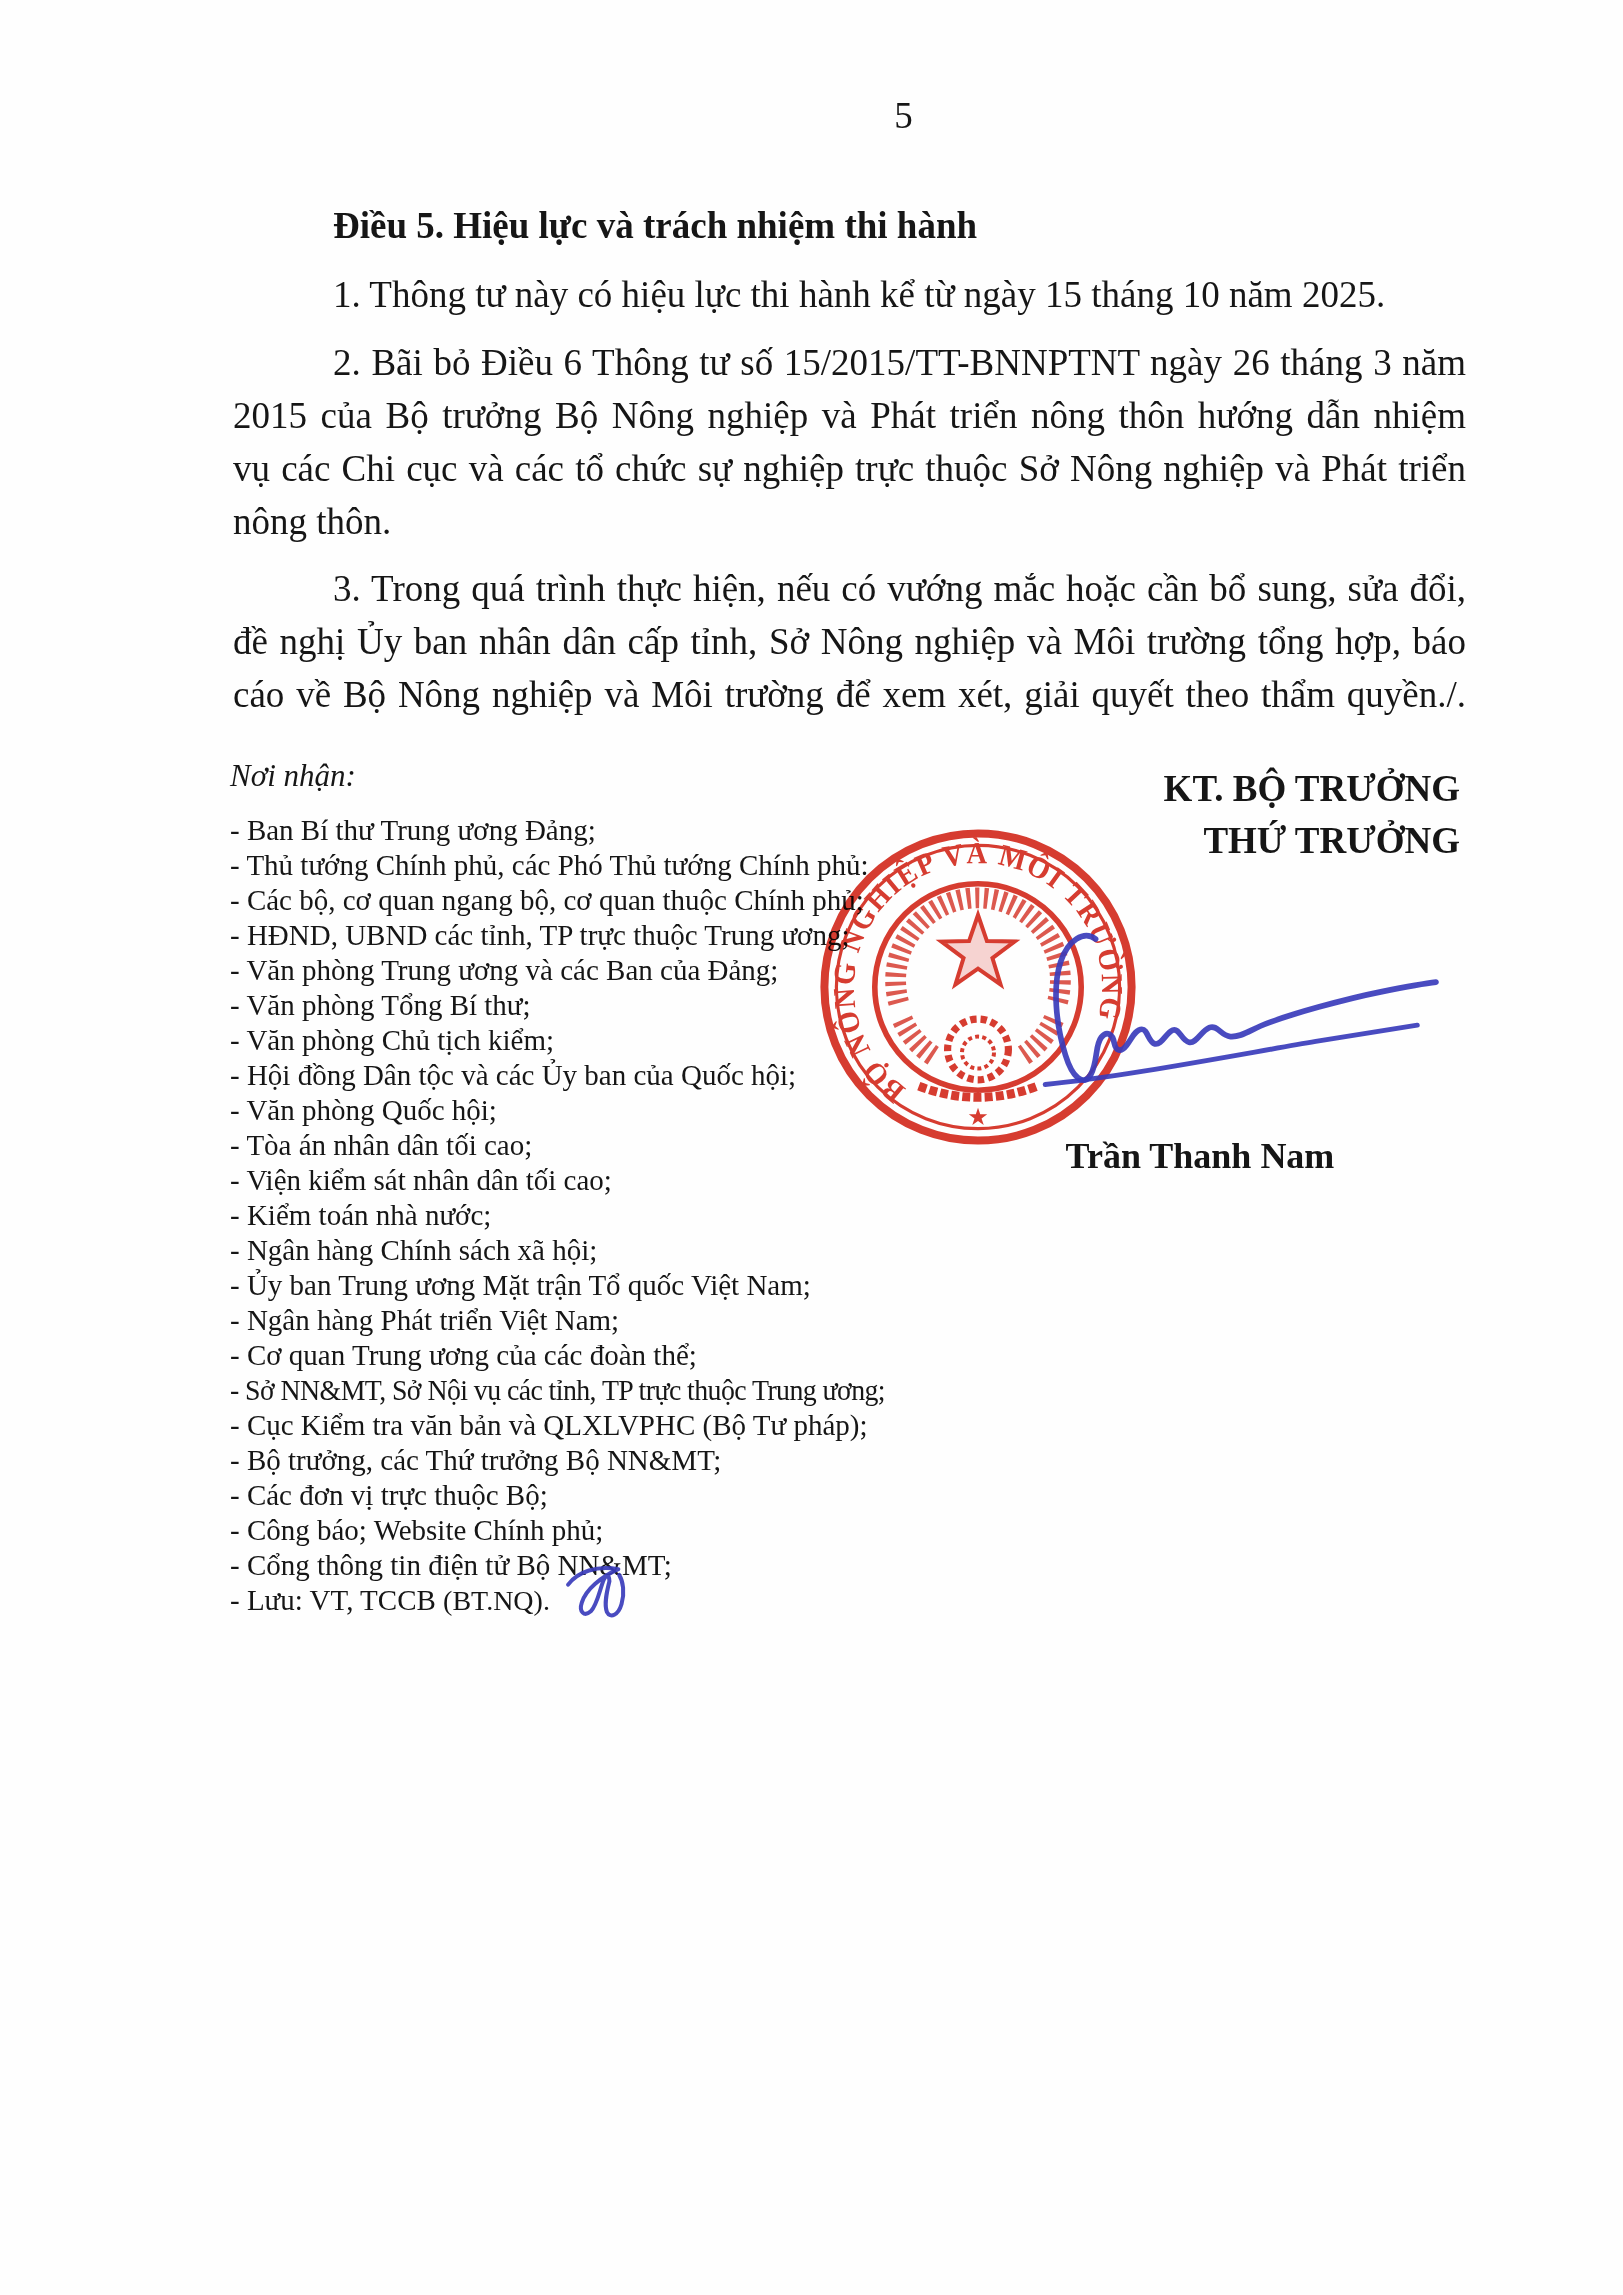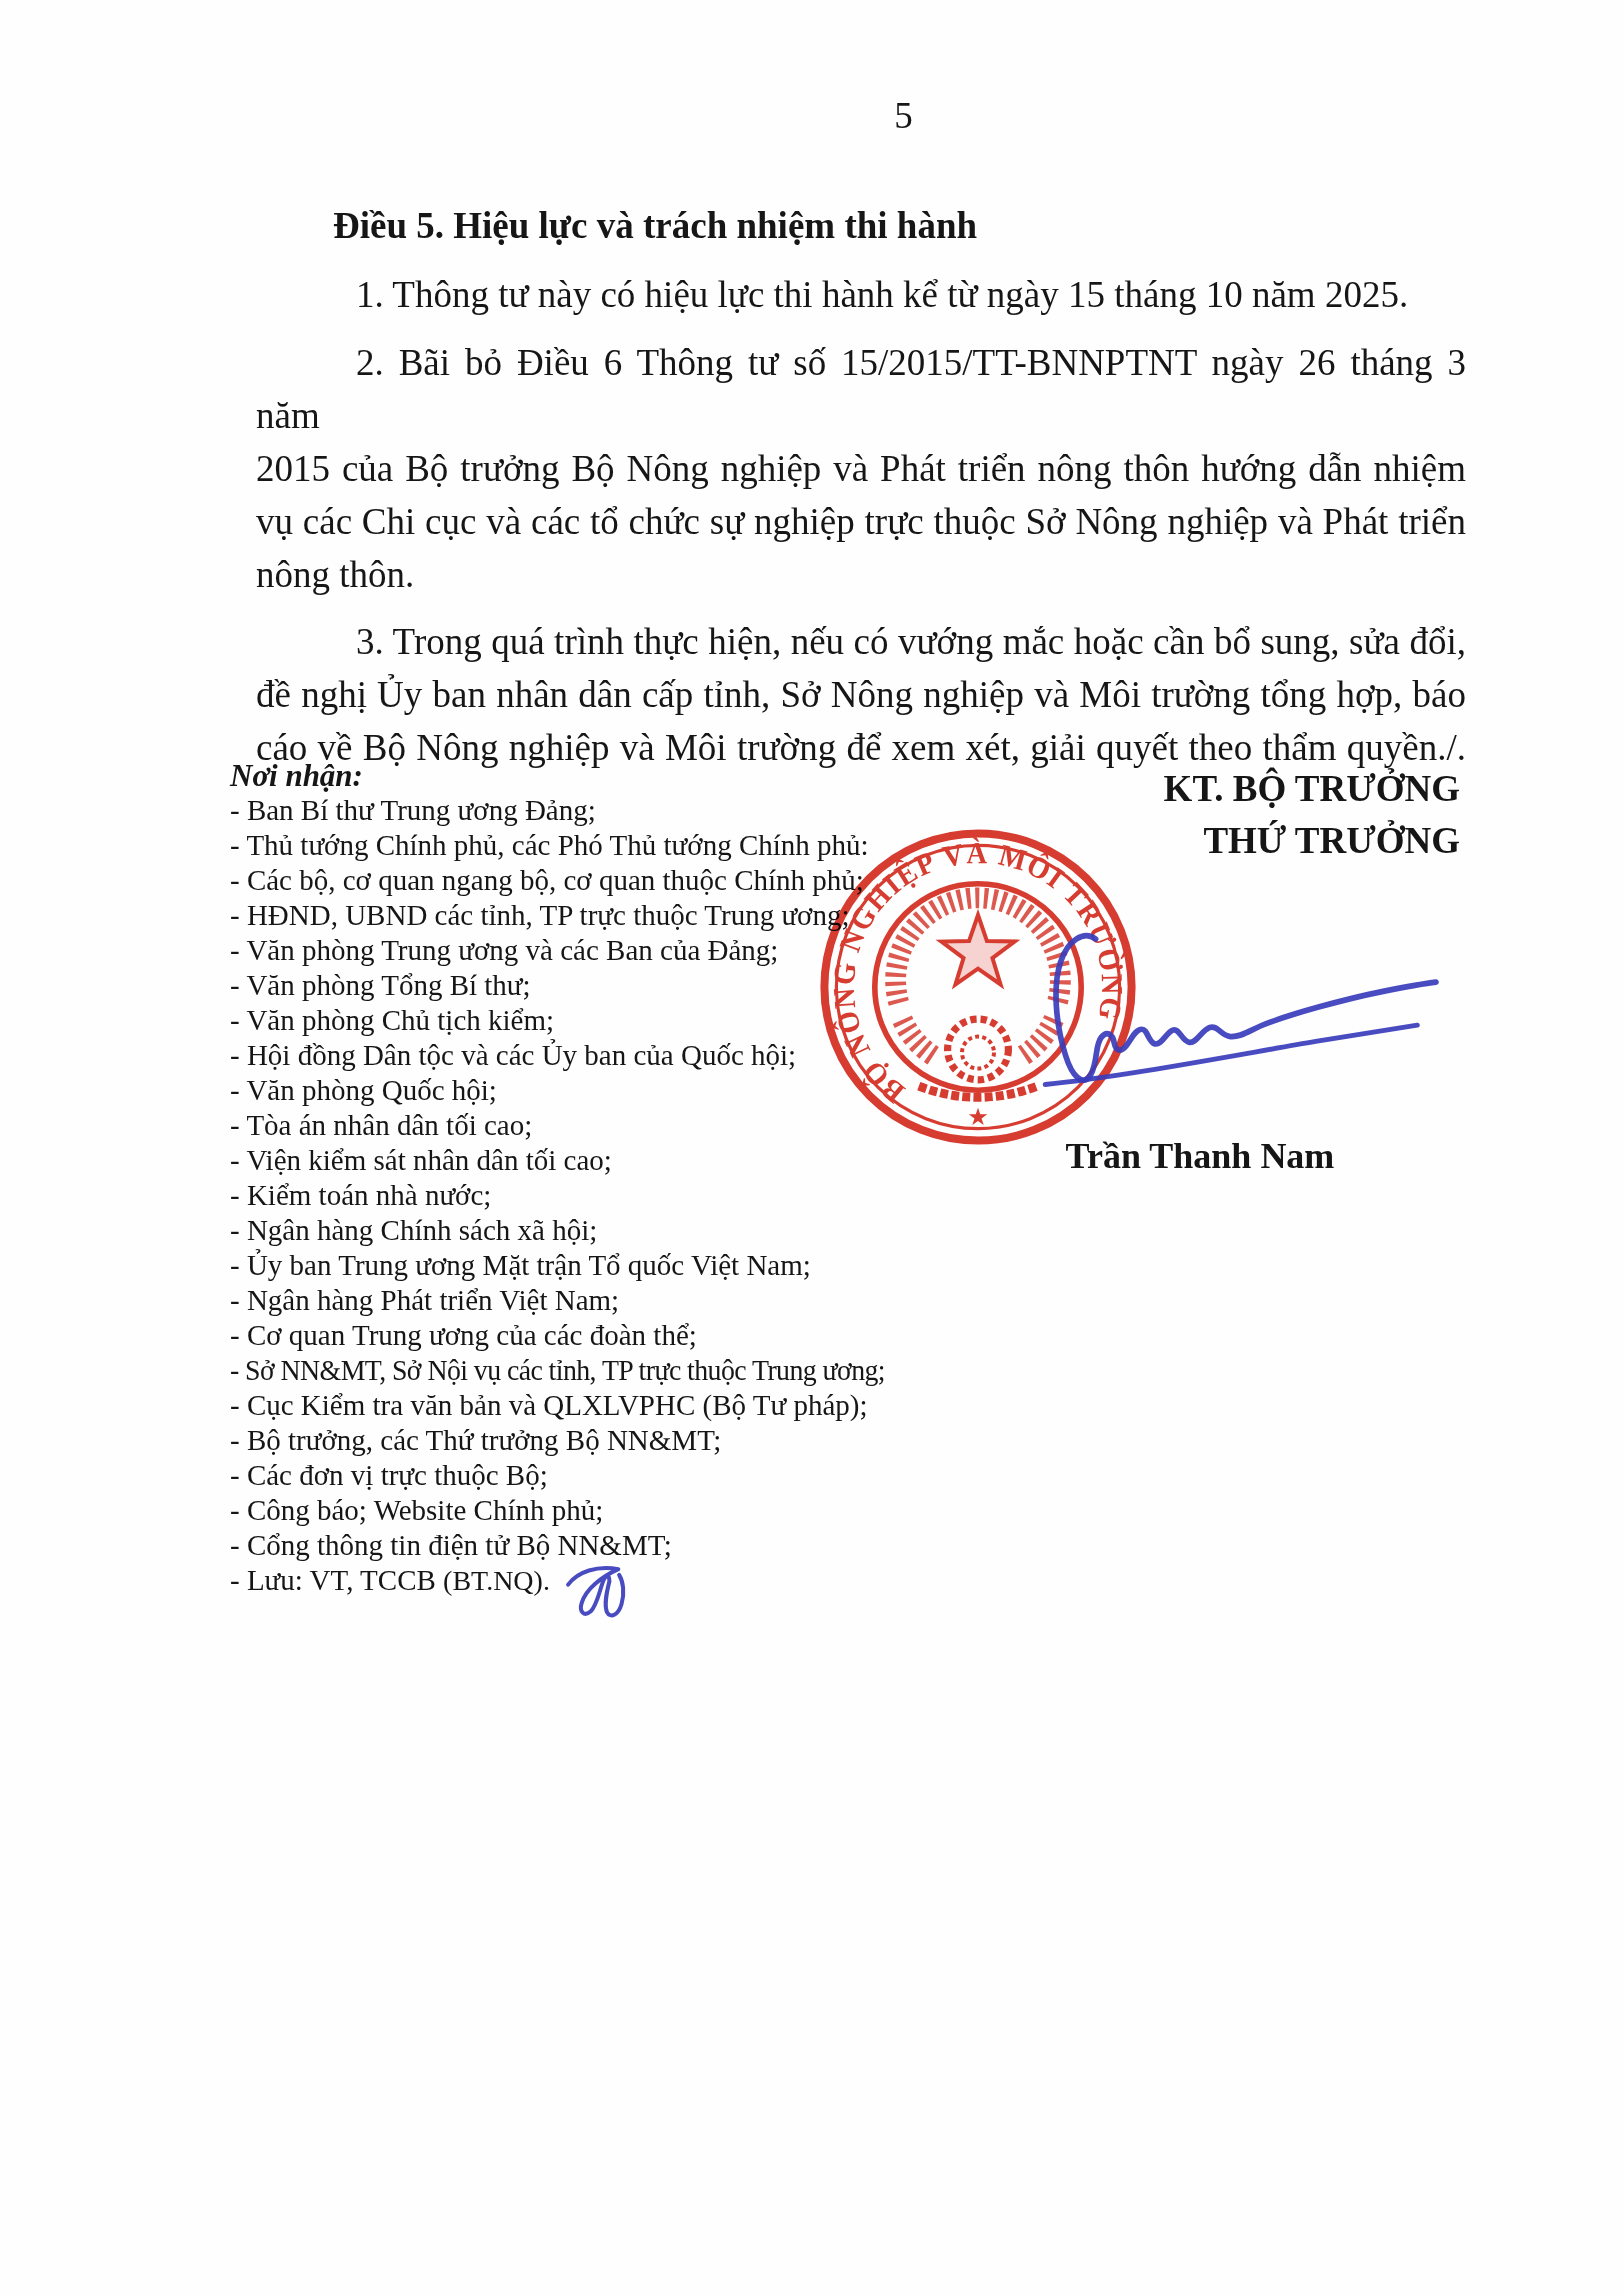--- a/index.html
+++ b/index.html
@@ -14,29 +14,29 @@
   .page-number {
     position:absolute; top:94px; left:863px; width:81px;
     text-align:center; font-size:37px;
   }
   .body-text {
     position:absolute; left:233px; top:184px; width:1233px;
     font-size:37px; line-height:53px;
   }
   .article-heading { font-weight:bold; padding-left:100px; margin:15px 0 16px 0; }
   .para { margin:0 0 14.6px 0; }
-  .tline { text-align:justify; text-align-last:justify;margin-left:23px; }
+  .tline { text-align:justify; text-align-last:justify; }
   .tline.lastline { text-align-last:left; }
   .indent { text-indent:100px; }
 
   .recipients {
     position:absolute; left:230px; top:758px; width:731px;
     font-size:29px; line-height:35px; white-space:nowrap;
   }
-  .recipients-heading { font-weight:bold; font-style:italic; font-size:31px; margin-bottom:0; }
+  .recipients-heading { font-weight:normal; font-style:italic; font-size:31px; margin-bottom:20px; }
   .recipient-item.condensed { letter-spacing:-0.6px; transform:scaleX(0.96); transform-origin:left center; }
   .small-note { font-size:28px; }
 
   .sig-head {
     position:absolute; left:940px; top:763px; width:520px;
     text-align:right; font-weight:bold; font-size:37px; line-height:52px;
   }
   .signer-name {
     position:absolute; left:940px; top:1135px; width:520px;
     text-align:center; font-weight:bold; font-size:36px;

